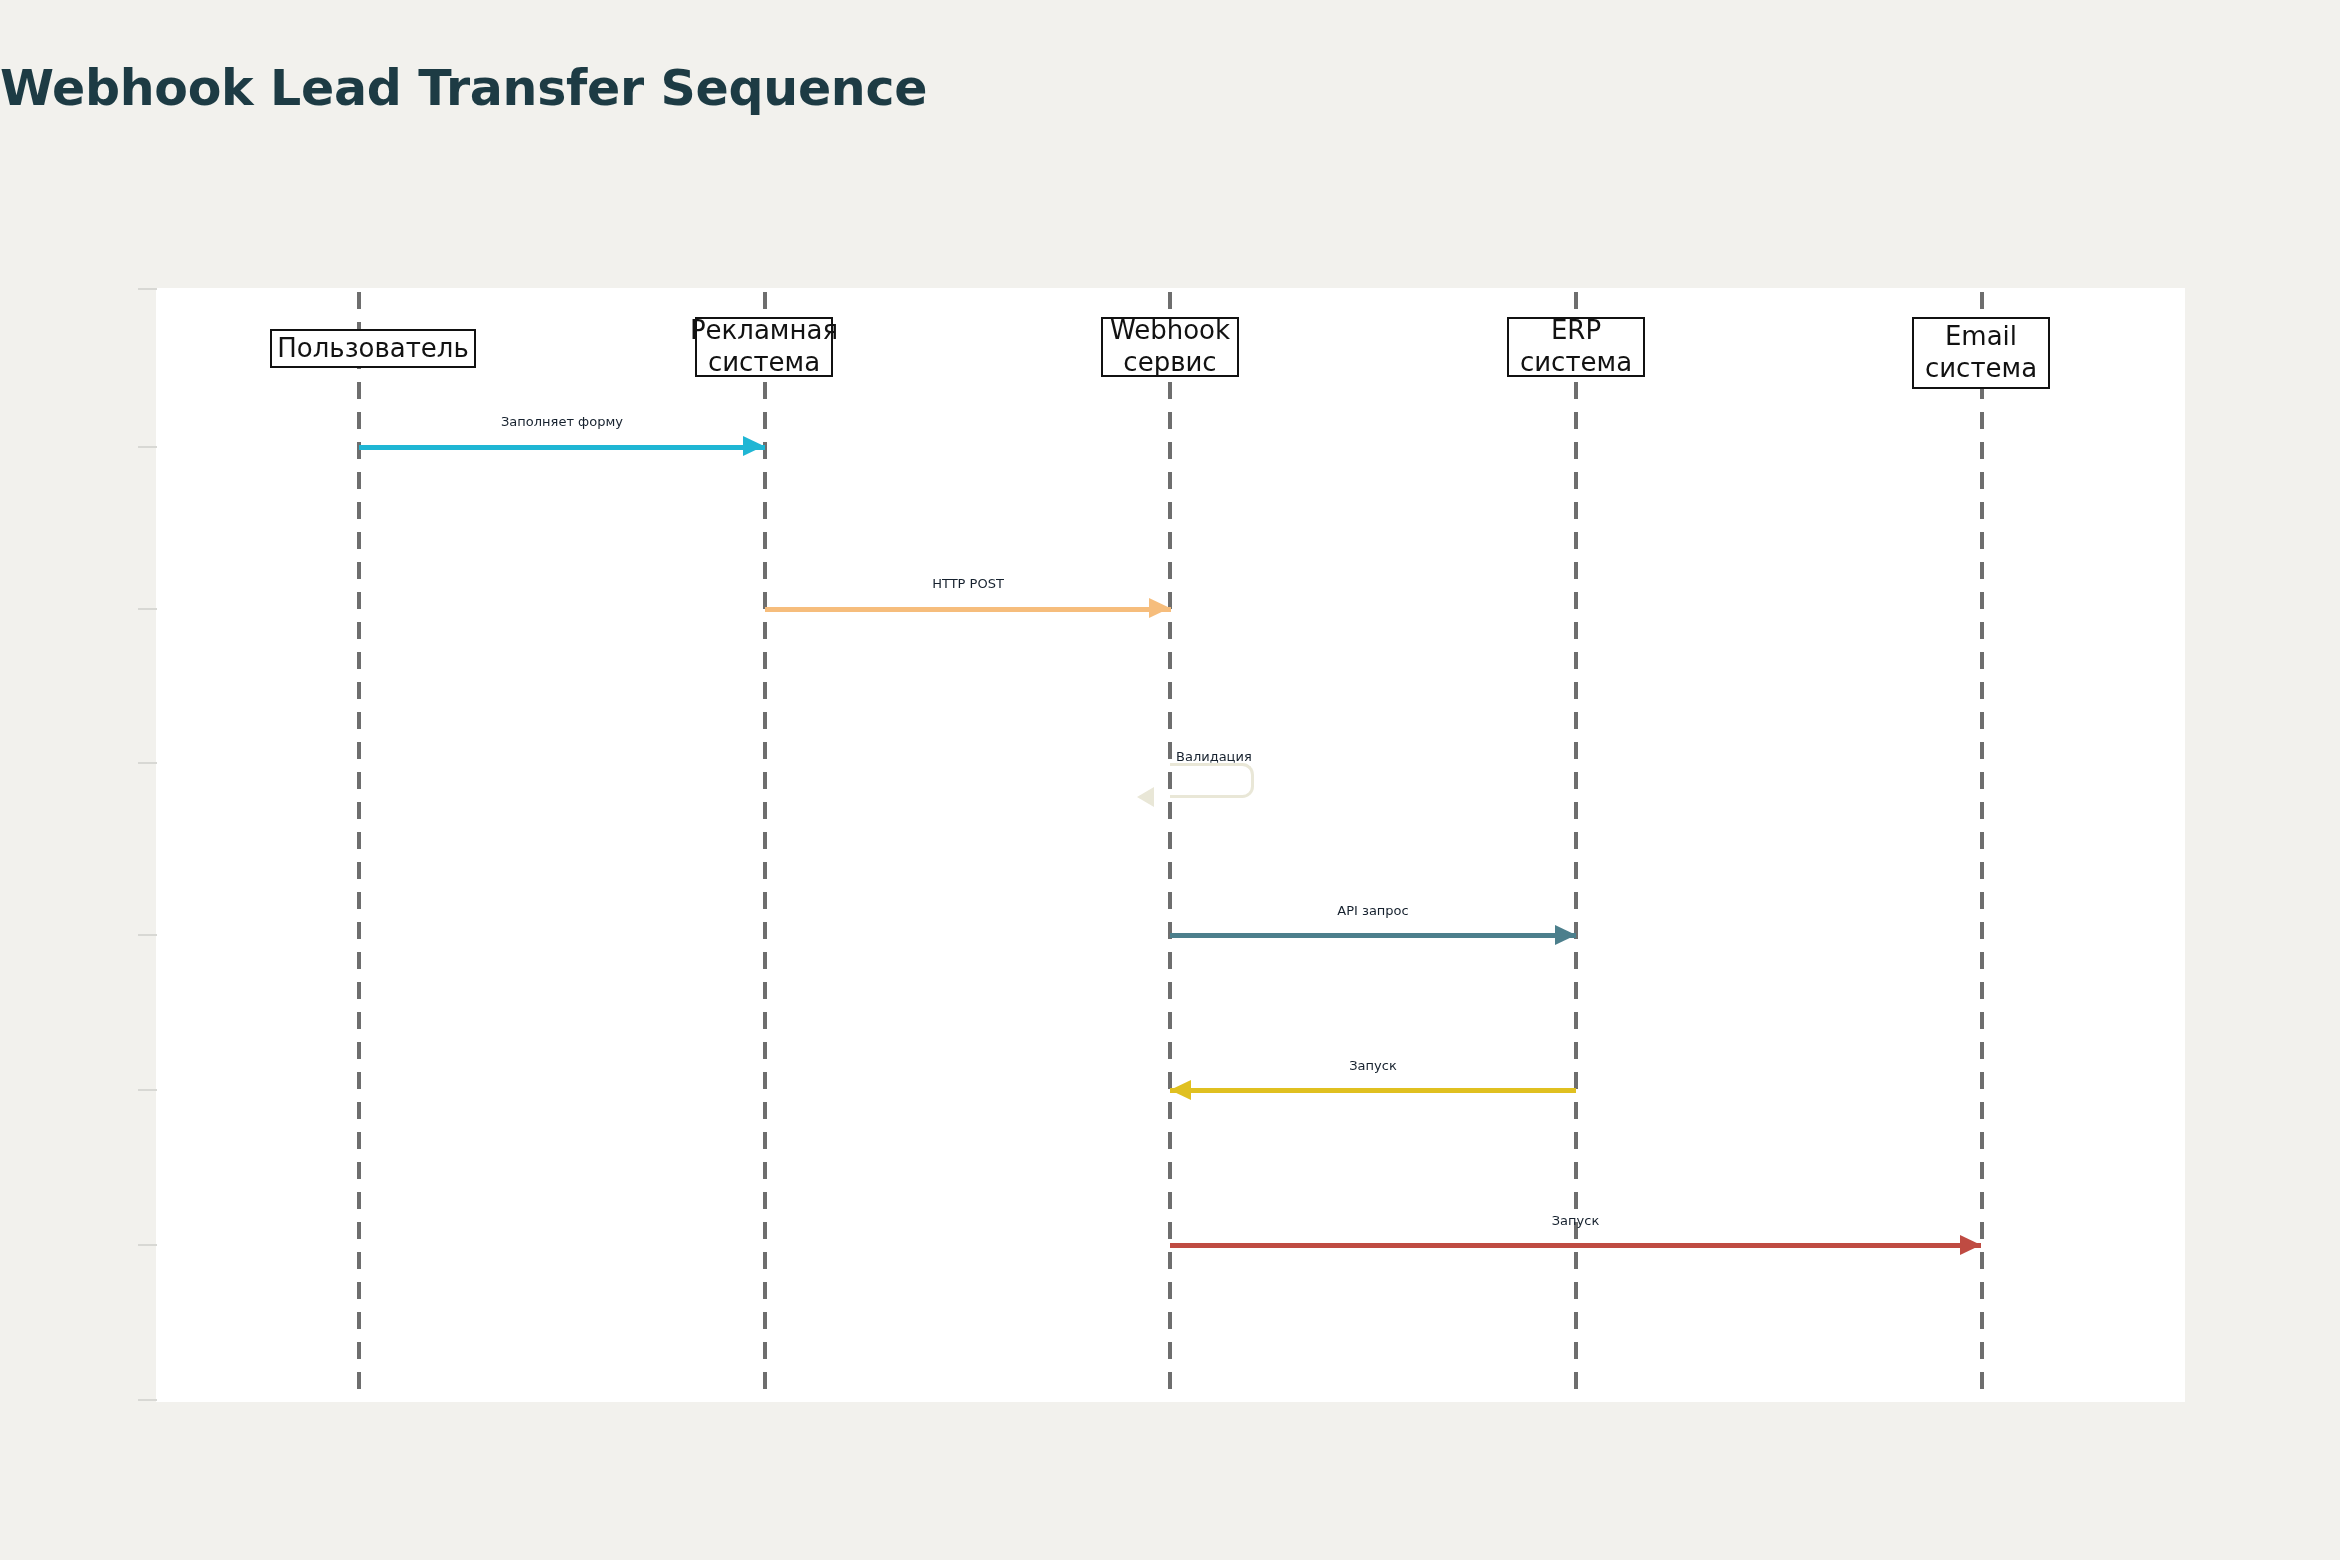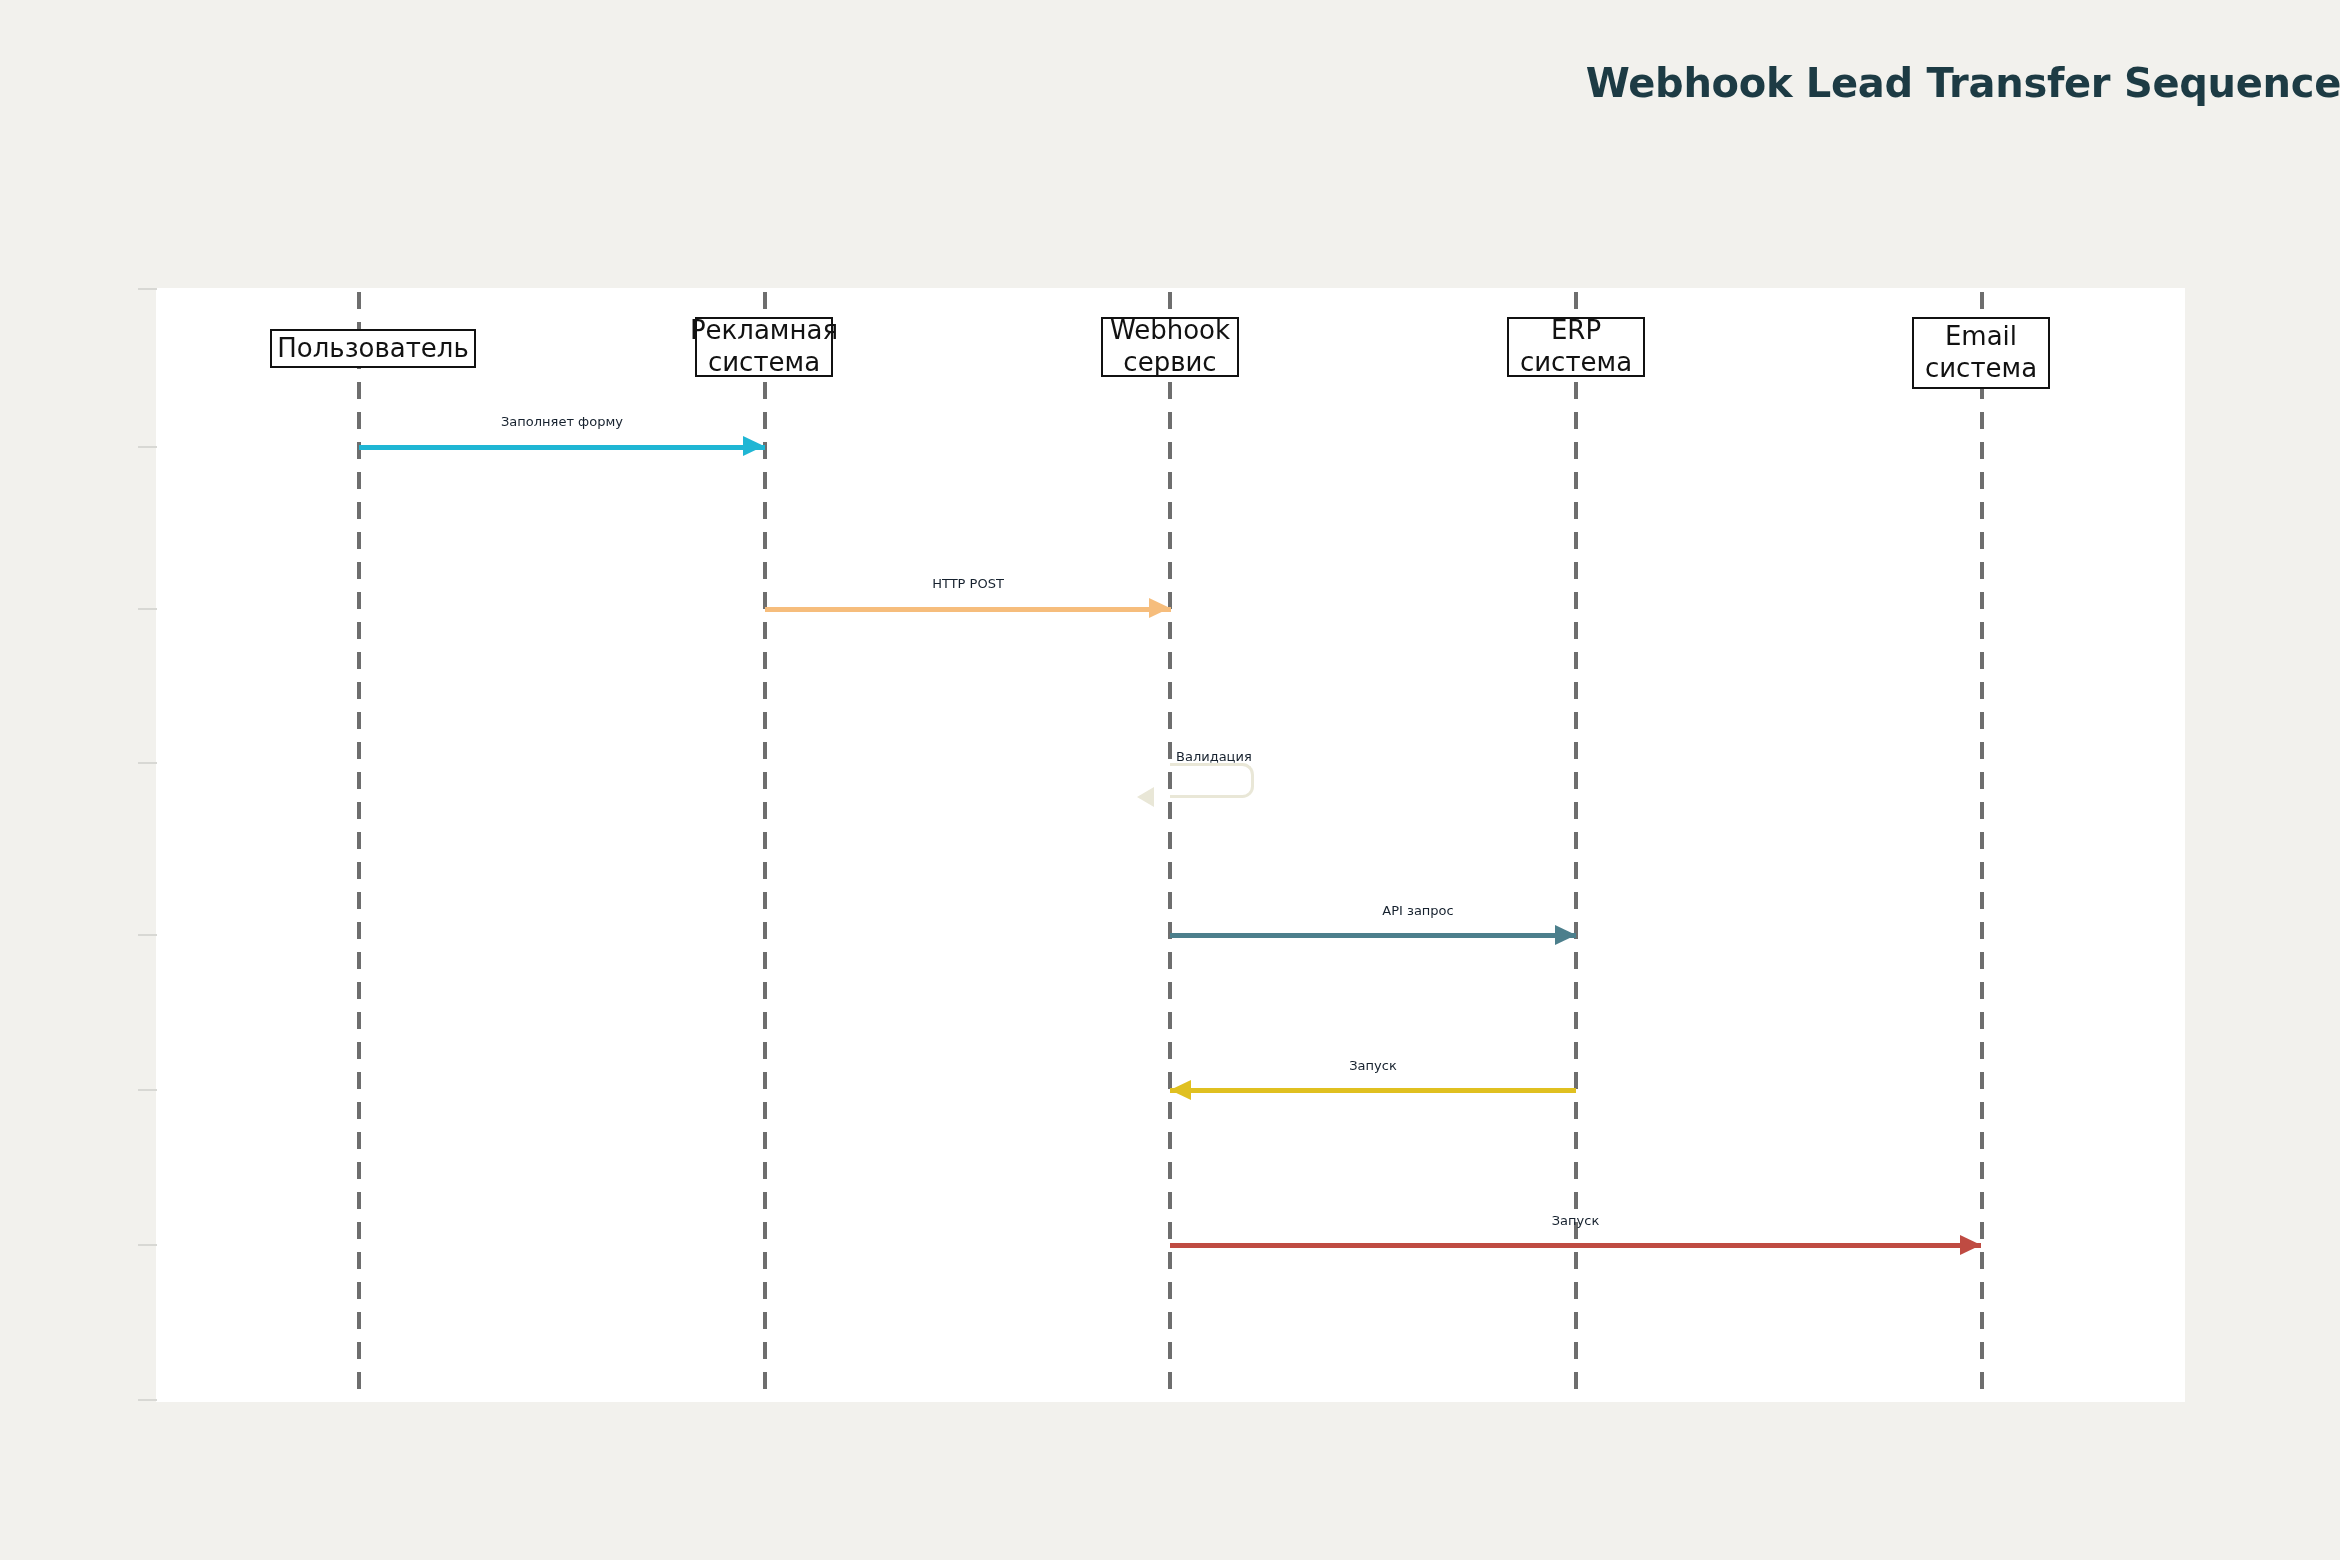--- a/index.html
+++ b/index.html
@@ -12,23 +12,23 @@
     background: #f2f1ed;
     font-family: "DejaVu Sans", "Liberation Sans", sans-serif;
     overflow: hidden;
     position: relative;
   }
   #title {
     position: absolute;
     top: 0;
     left: 0;
     width: 2341px;
-    text-align: right;
+    text-align: left;
     padding-top: 60px;
-    font-size: 40px;
+    font-size: 49px;
     font-weight: bold;
     color: #1d3b44;
     letter-spacing: -0.3px;
     font-family: "DejaVu Sans", "Liberation Sans", sans-serif;
   }
   #plot {
     position: absolute;
     left: 156px;
     top: 288px;
     width: 2029px;
@@ -159,21 +159,21 @@
     <div class="msg-head" style="top: 436px; left: 743px; border-left: 21.5px solid rgb(31, 182, 212);"></div>
     <div class="msg-label" style="left: 359px; width: 406px; top: 414px;">Заполняет форму</div>
     <div class="msg-line" style="left: 765px; width: 406px; top: 607px; background: rgb(246, 189, 124);"></div>
     <div class="msg-head" style="top: 598px; left: 1149px; border-left: 21.5px solid rgb(246, 189, 124);"></div>
     <div class="msg-label" style="left: 765px; width: 406px; top: 576px;">HTTP POST</div>
     <div class="self-loop-box" style="left: 1170px; top: 763px; width: 84px; height: 35px; border-color: rgb(233, 231, 215);"></div>
     <div class="self-loop-head" style="left: 1137px; top: 787px; border-right: 17.6px solid rgb(233, 231, 215);"></div>
     <div class="msg-label" style="left: 1176px; top: 729px; text-align: center; margin-top: 20px;">Валидация</div>
     <div class="msg-line" style="left: 1170px; width: 406px; top: 933px; background: rgb(76, 127, 140);"></div>
     <div class="msg-head" style="top: 925px; left: 1555px; border-left: 21.5px solid rgb(76, 127, 140);"></div>
-    <div class="msg-label" style="left: 1215px; width: 406px; top: 903px;">API запрос</div>
+    <div class="msg-label" style="left: 1170px; width: 406px; top: 903px;">API запрос</div>
     <div class="msg-line" style="left: 1170px; width: 406px; top: 1088px; background: rgb(224, 192, 32);"></div>
     <div class="msg-head" style="top: 1080px; left: 1170px; border-right: 21.5px solid rgb(224, 192, 32);"></div>
     <div class="msg-label" style="left: 1170px; width: 406px; top: 1058px;">Запуск</div>
     <div class="msg-line" style="left: 1170px; width: 811px; top: 1243px; background: rgb(191, 75, 66);"></div>
     <div class="msg-head" style="top: 1235px; left: 1960px; border-left: 21.5px solid rgb(191, 75, 66);"></div>
     <div class="msg-label" style="left: 1170px; width: 811px; top: 1213px;">Запуск</div>
   </div>
 
 
 </body></html>

